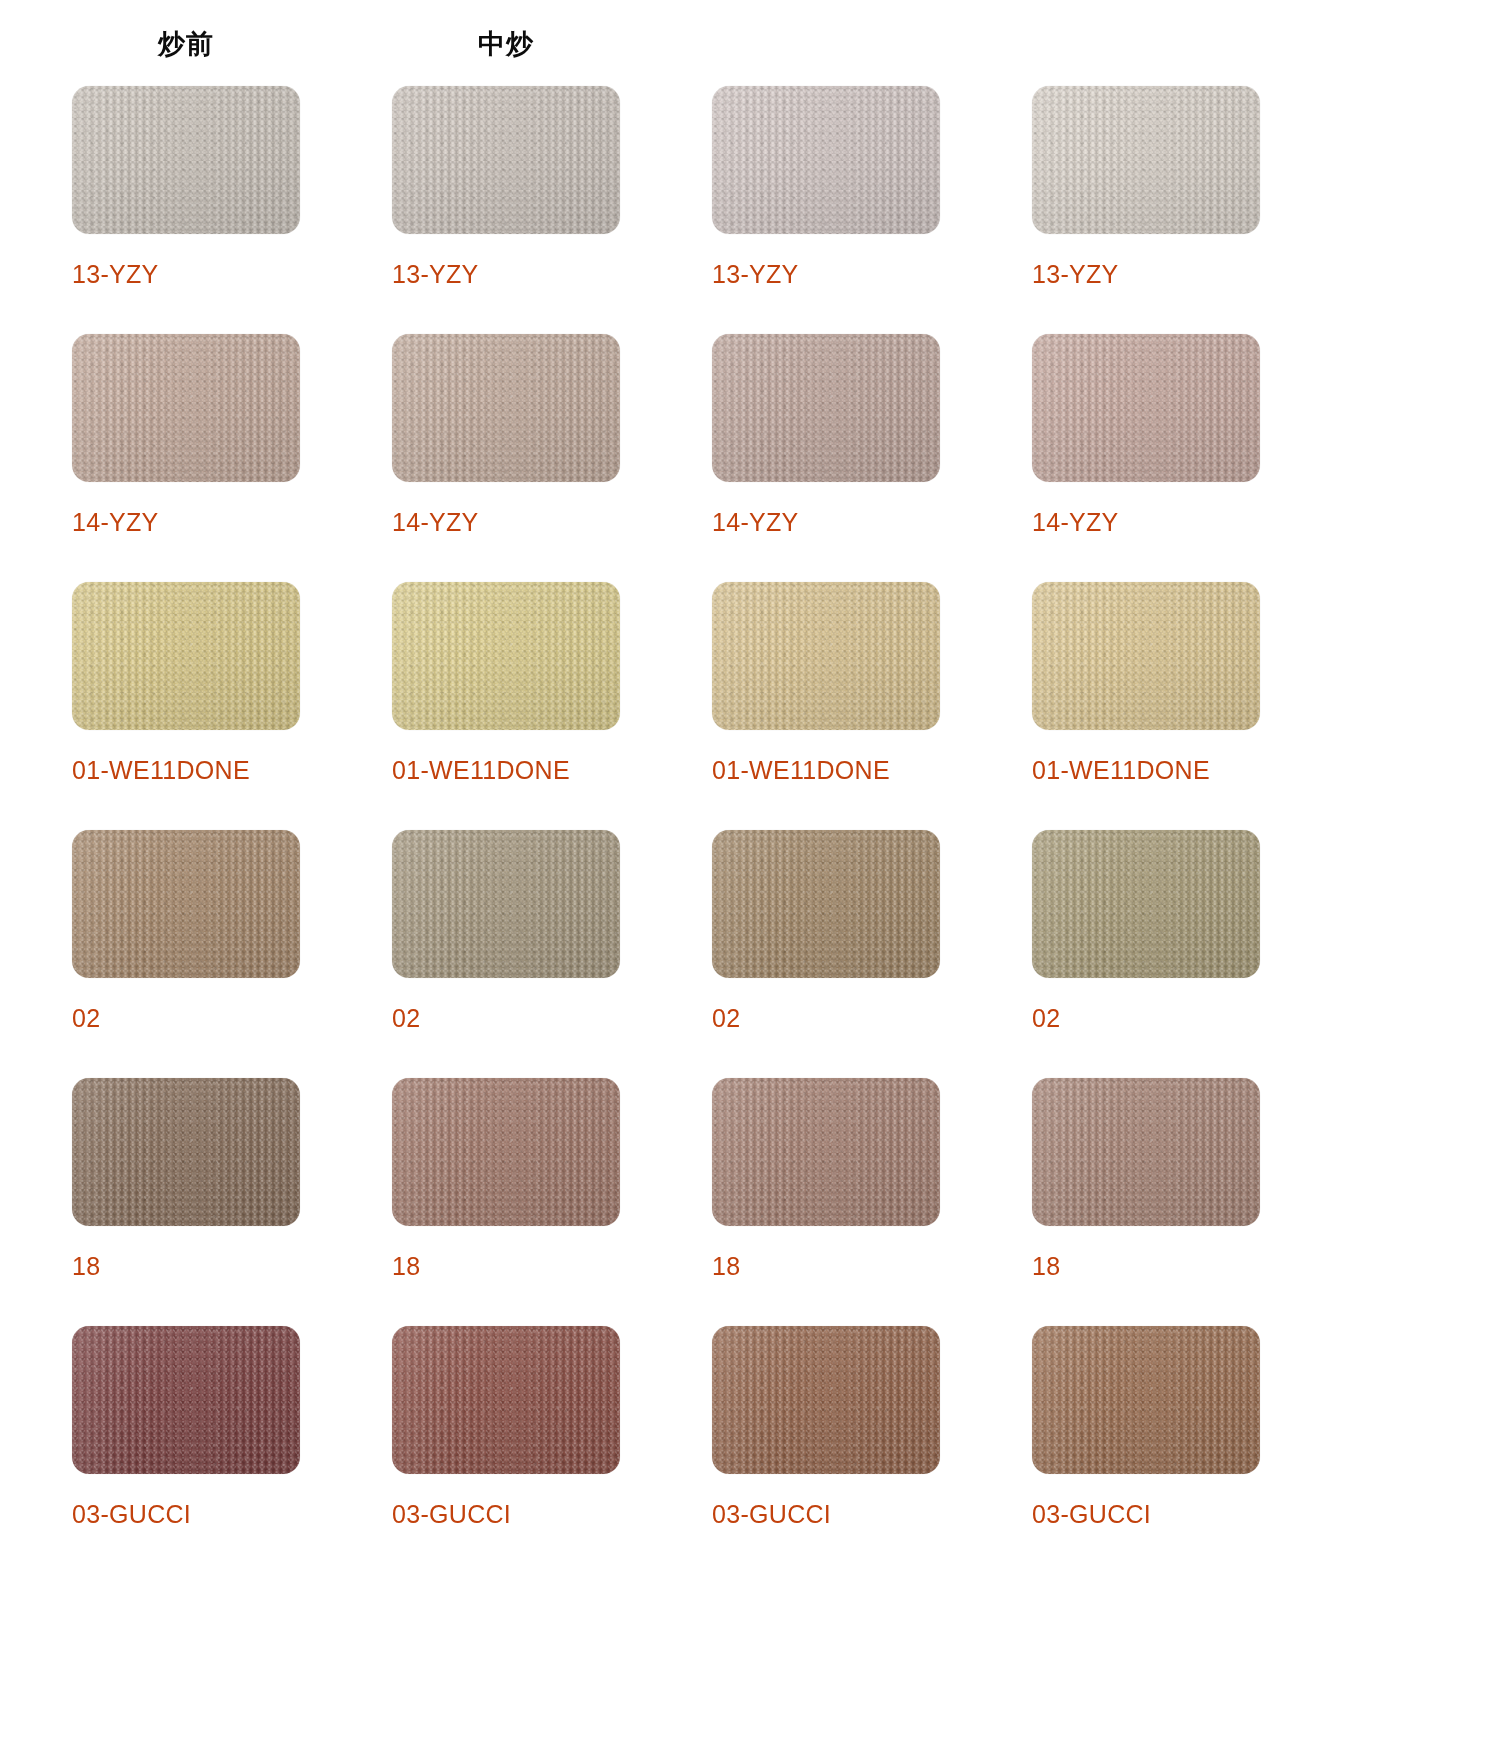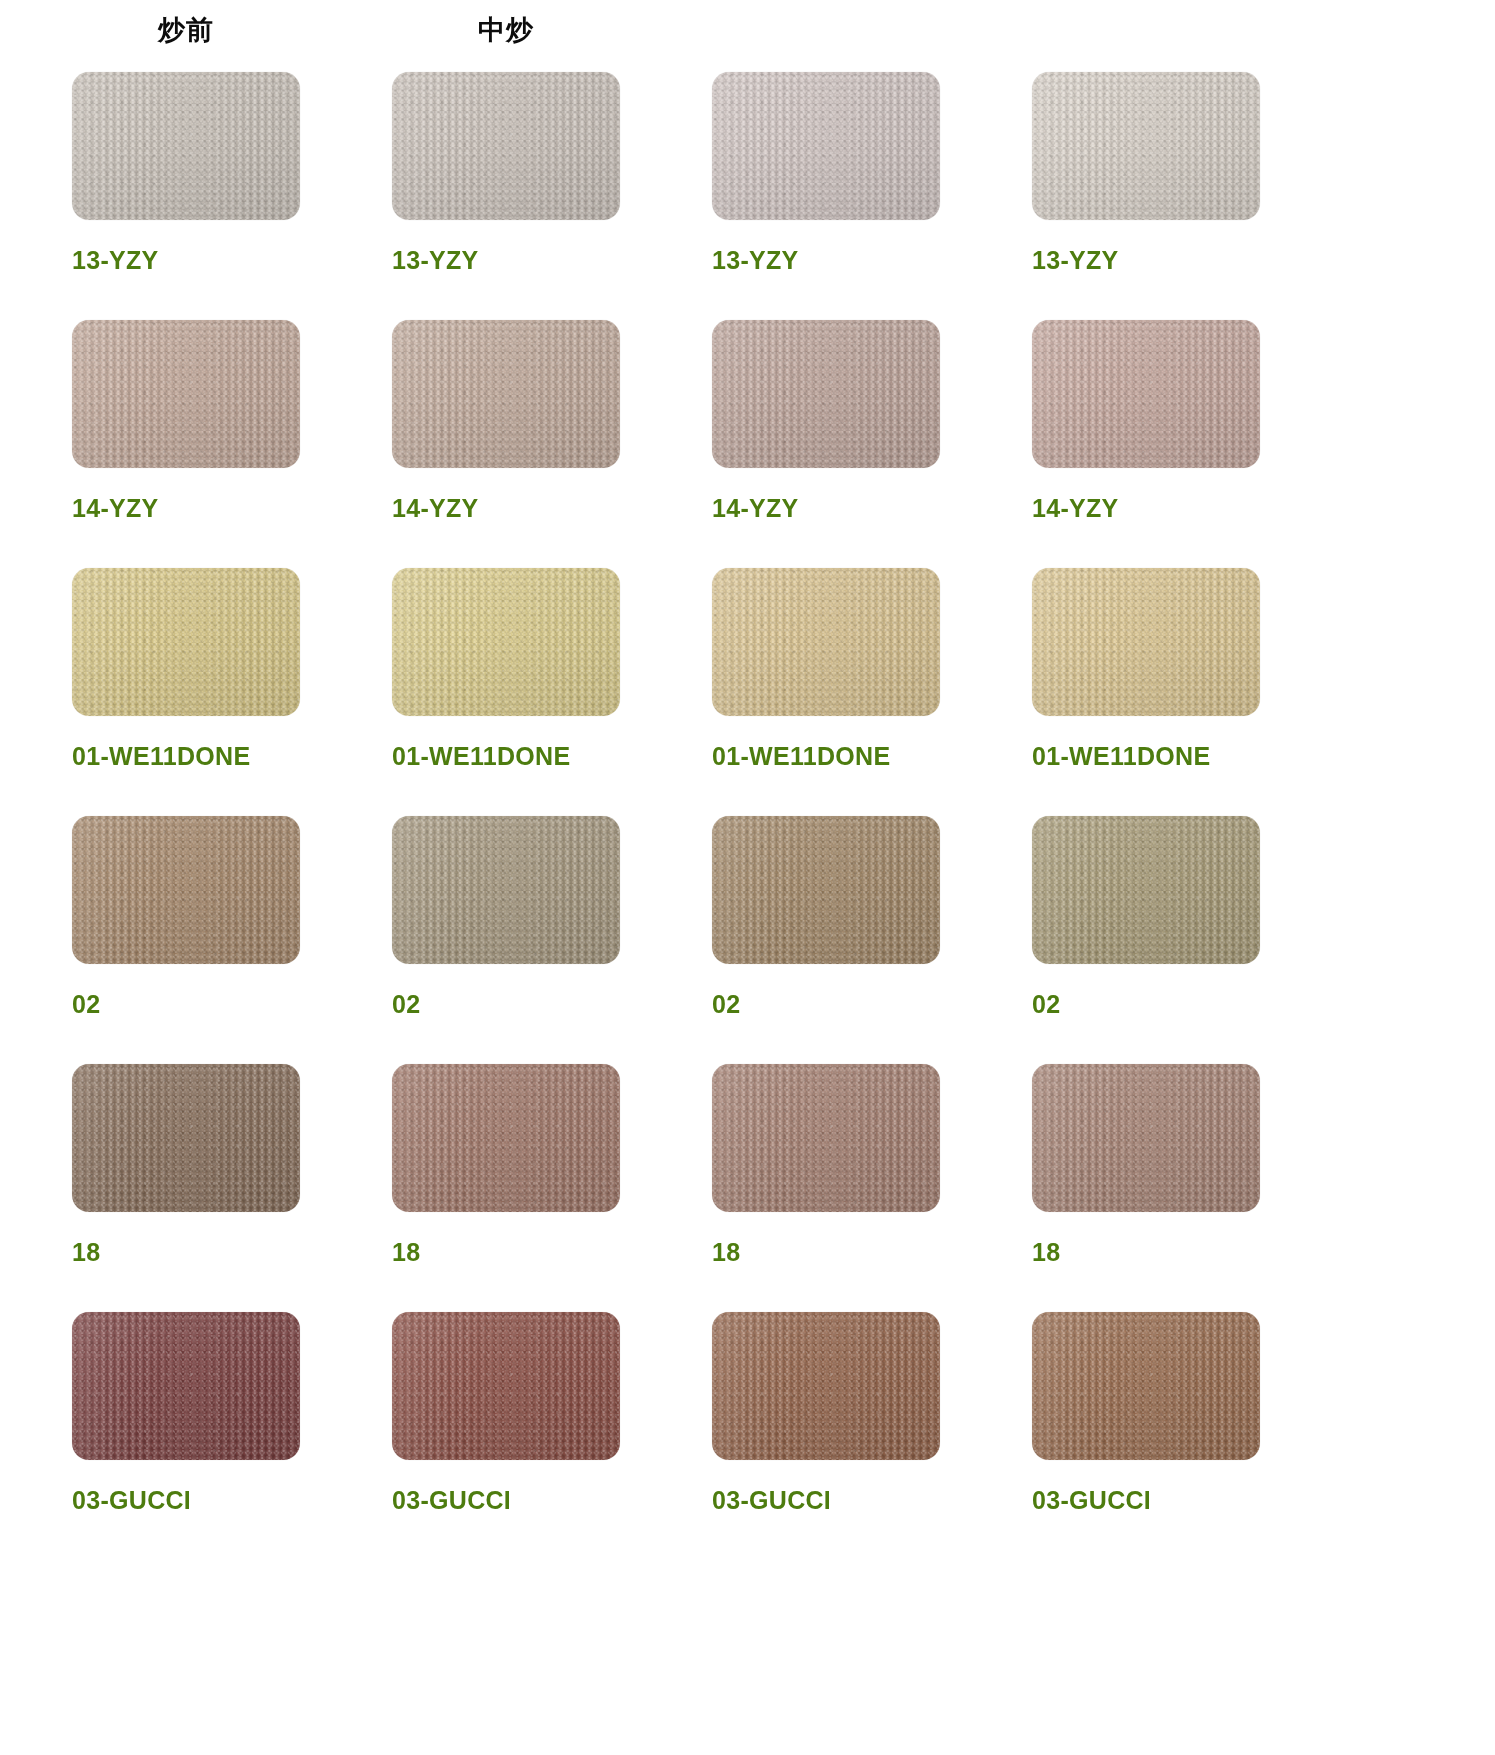--- a/index.html
+++ b/index.html
@@ -21,21 +21,21 @@
     height: 1755px;
     box-sizing: border-box;
     padding: 0;
   }
 
   
   .header-row {
     display: grid;
     grid-template-columns: repeat(4, 320px);
     margin-left: 72px;
-    padding-top: 12px;
+    padding-top: 26px;
     height: 54px;
   }
   .col-header {
     font-size: 27px;
     font-weight: 700;
     color: #0c0c0c;
     text-align: center;
     width: 228px;
     letter-spacing: 1px;
     font-family: "DejaVu Sans", "Liberation Sans", sans-serif;
@@ -127,22 +127,22 @@
     position: absolute;
     inset: 0;
     background:
       linear-gradient(100deg, rgba(255,255,255,0.10) 0%, rgba(255,255,255,0.00) 38%, rgba(0,0,0,0.045) 100%),
       linear-gradient(180deg, rgba(255,255,255,0.055) 0%, rgba(0,0,0,0.00) 45%, rgba(0,0,0,0.055) 100%);
   }
 
   .label {
     margin-top: 26px;
     font-size: 25px;
-    font-weight: 700;
-    color: #4d7c0f;
+    font-weight: 400;
+    color: #c2410c;
     letter-spacing: 0.3px;
     white-space: nowrap;
     font-family: "Liberation Sans", "DejaVu Sans", sans-serif;
   }
 </style>
 </head>
 <body>
 
 <div class="sheet">
 

